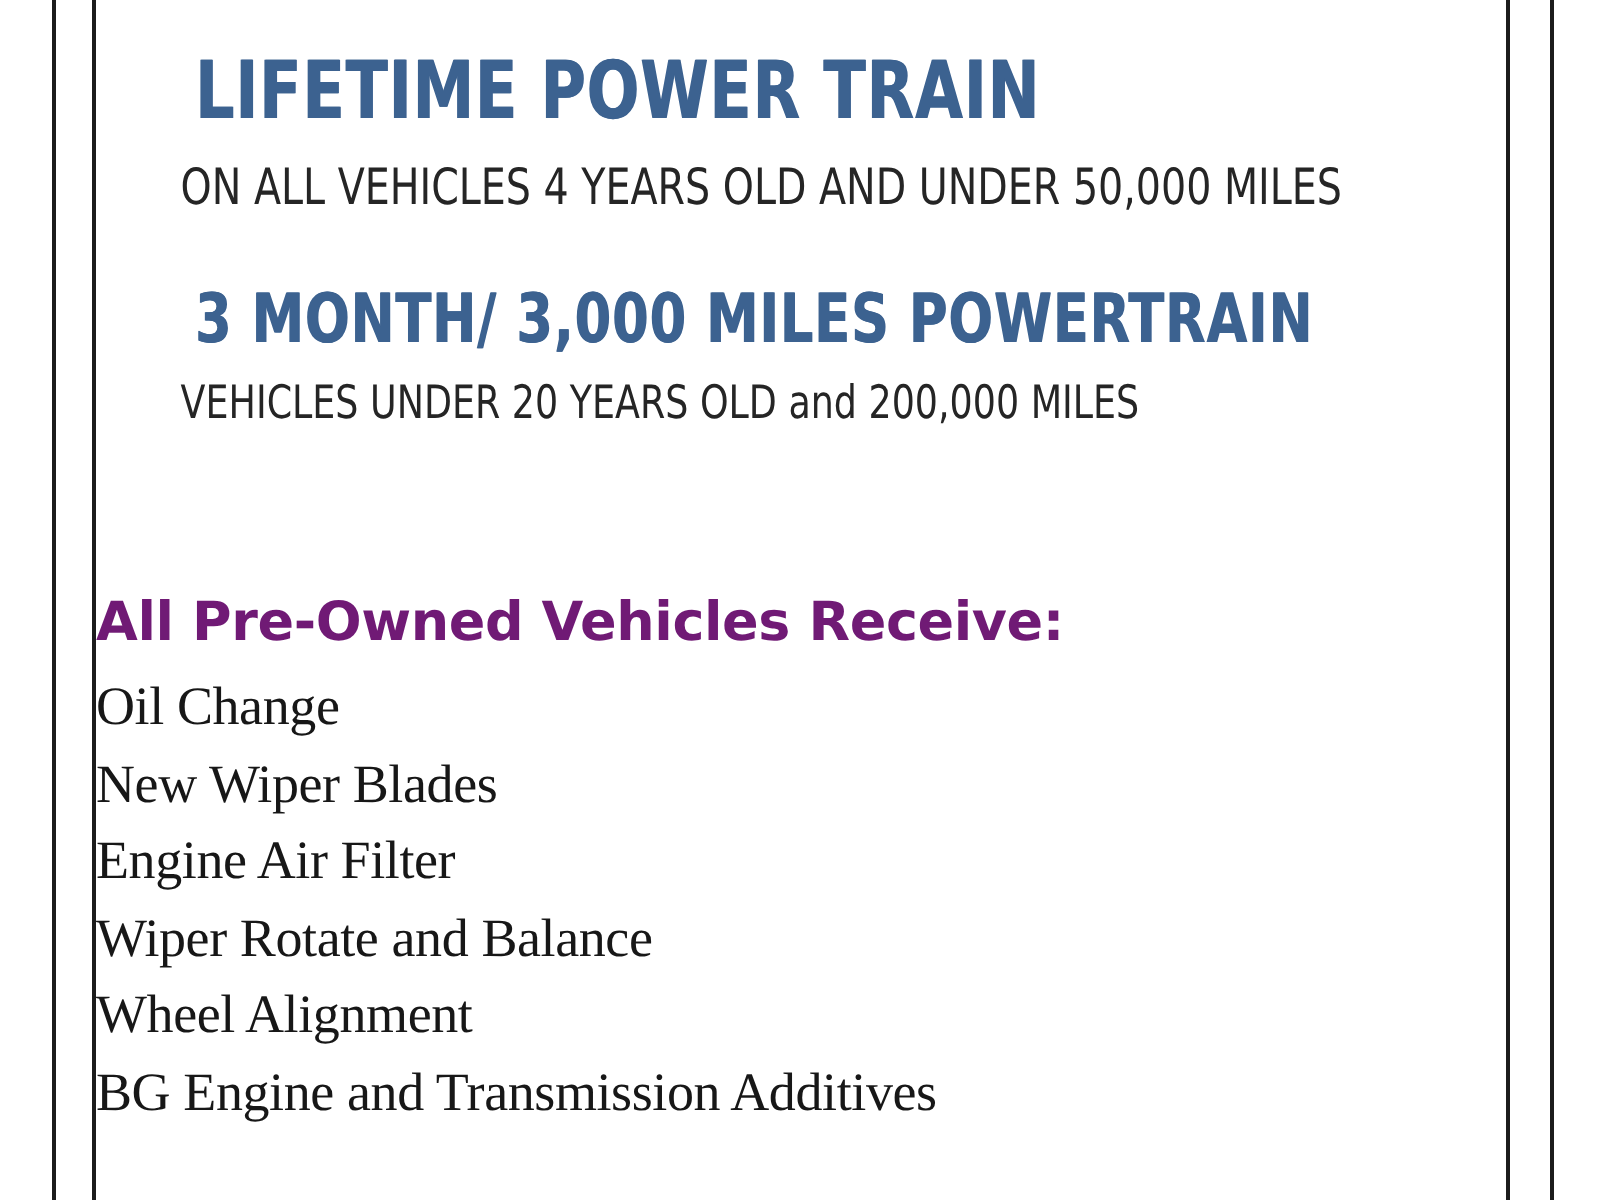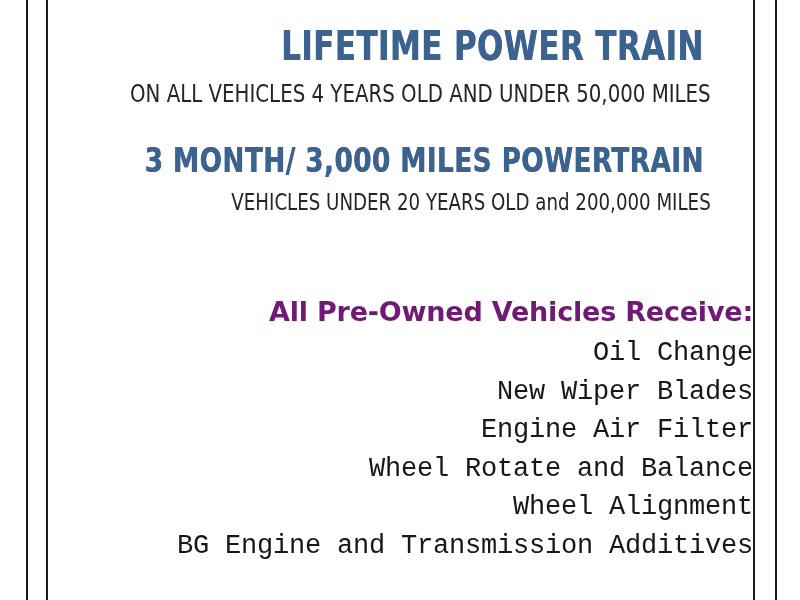--- a/index.html
+++ b/index.html
@@ -35,21 +35,21 @@
   .rule-right-inner { left: 753px; }
   .rule-right-outer { left: 775px; }
 
   
   .content {
     position: absolute;
     left: 48px;
     right: 47px;
     top: 0;
     bottom: 0;
-    text-align: right;
+    text-align: left;
   }
 
   .headline-block { width: 100%; }
 
   .headline {
     color: #3c6290;
     font-family: "Liberation Sans Narrow", "DejaVu Sans Condensed", "Liberation Sans", sans-serif;
     font-weight: bold;
     letter-spacing: 0.5px;
     line-height: 1;
@@ -104,21 +104,21 @@
     color: #701a75;
     font-family: "DejaVu Sans", "Liberation Sans", sans-serif;
     font-weight: bold;
     font-size: 27px;
     line-height: 1;
     letter-spacing: -0.2px;
     white-space: nowrap;
   }
   .service-item {
     color: #171717;
-    font-family: Liberation Mono, monospace;
+    font-family: Liberation Serif, serif;
     font-weight: normal;
     font-size: 27px;
     line-height: 38.6px;
     letter-spacing: -0.2px;
     white-space: nowrap;
   }
   #services-list {
     margin: 0;
     padding: 0;
     list-style: none;
@@ -146,20 +146,20 @@
       <div id="warranty-secondary-title" class="headline">3 MONTH/ 3,000 MILES POWERTRAIN</div>
       <div id="warranty-secondary-terms" class="subline">VEHICLES UNDER 20 YEARS OLD and 200,000 MILES</div>
     </div>
 
     <div id="services-section">
       <div id="services-heading">All Pre-Owned Vehicles Receive:</div>
       <ul id="services-list">
           <li class="service-item">Oil Change</li>
           <li class="service-item">New Wiper Blades</li>
           <li class="service-item">Engine Air Filter</li>
-          <li class="service-item">Wheel Rotate and Balance</li>
+          <li class="service-item">Wiper Rotate and Balance</li>
           <li class="service-item">Wheel Alignment</li>
           <li class="service-item">BG Engine and Transmission Additives</li>
         </ul>
     </div>
 
   </div>
 </div>
 
 </body></html>

